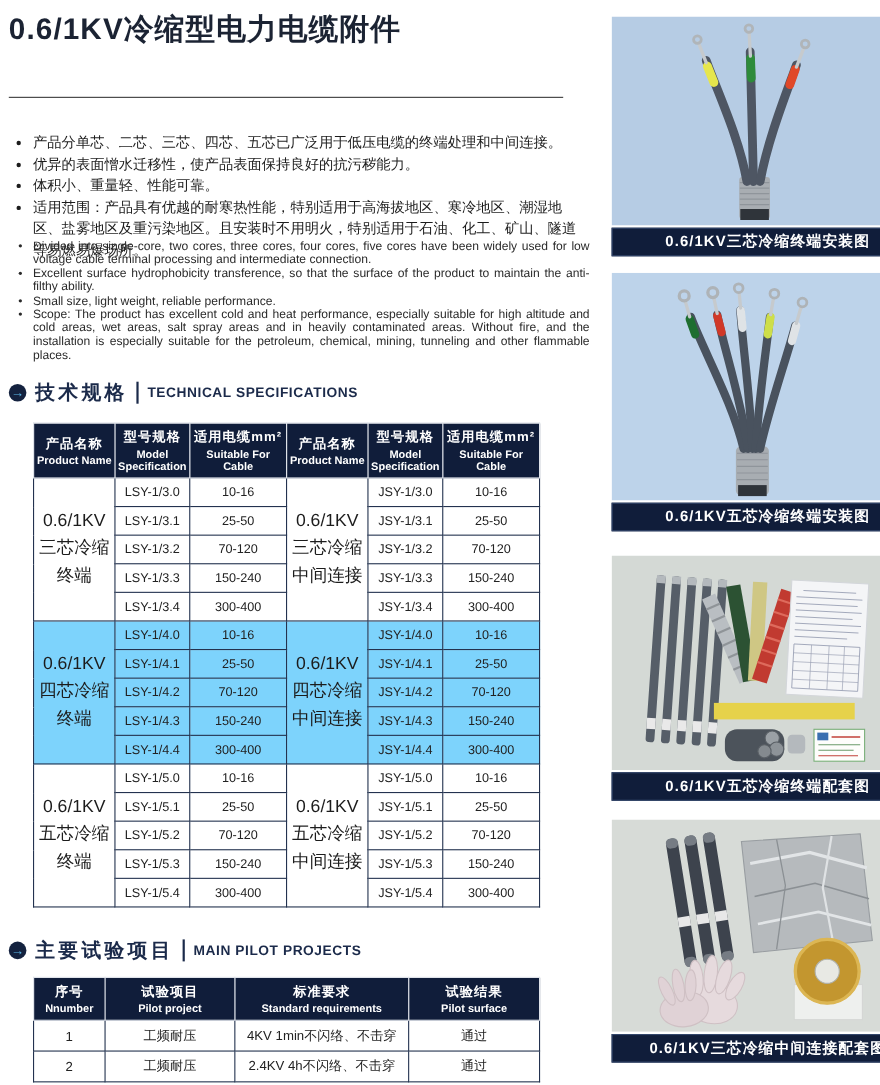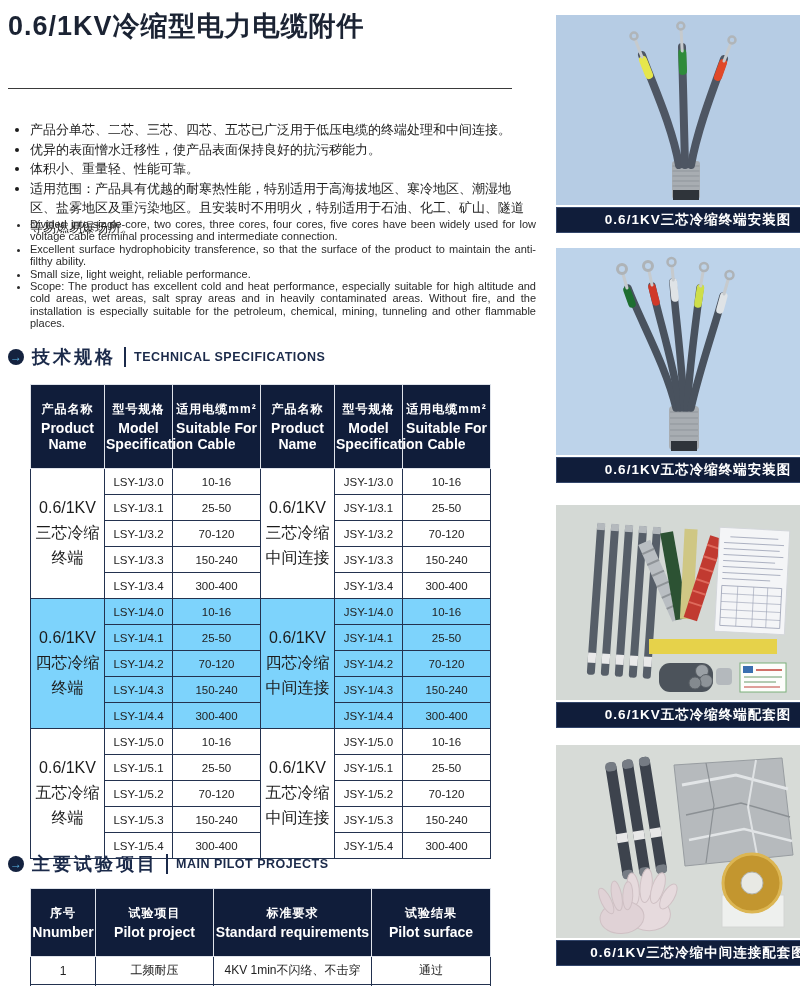--- a/index.html
+++ b/index.html
@@ -24,23 +24,23 @@
   .sec-pilot{left:8px;top:852px;}
   .sec-icon{width:16px;height:16px;border-radius:50%;background:#14223f;color:#5bb8e8;
     display:flex;align-items:center;justify-content:center;font-size:12px;font-weight:bold;line-height:1;}
   .sec-zh{font-size:18px;font-weight:bold;color:#1b2a4a;letter-spacing:3px;}
   .sec-bar{width:2px;height:20px;background:#1b2a4a;}
   .sec-en{font-size:12.5px;font-weight:bold;color:#1b2a4a;letter-spacing:.5px;}
   
   table{border-collapse:collapse;table-layout:fixed;}
   .spec-table{left:30px;top:384px;width:460px;}
   .pilot-table{left:30px;top:888px;width:460px;}
-  th{background:#101d3a;color:#fff;border:1px solid #dfe3ea;padding:16px 1px;vertical-align:middle;}
+  th{background:#101d3a;color:#fff;border:1px solid #dfe3ea;padding:4px 1px;vertical-align:middle;}
   th .zh{font-size:12px;font-weight:bold;letter-spacing:1px;}
-  th .en{font-size:14px;font-weight:bold;margin-top:2px;letter-spacing:0;}
+  th .en{font-size:10px;font-weight:bold;margin-top:2px;letter-spacing:0;}
   td{border:1px solid #23324f;text-align:center;vertical-align:middle;
      font-size:11.5px;color:#222;height:25px;background:#fff;padding:0 2px;}
   td.prod{font-size:16px;line-height:1.55;color:#1c1c1c;}
   tr.shaded td{background:#7dd3fc;}
   .pilot-table td{height:27px;font-size:12px;}
   
   .panel{position:absolute;left:556px;width:284px;border-radius:19px;}
   .panel svg{display:block;}
   .caption{margin-top:2px;height:26px;background:#101d3a;border:1px solid #33466b;
     color:#fff;font-size:13.5px;font-weight:bold;letter-spacing:1px;

